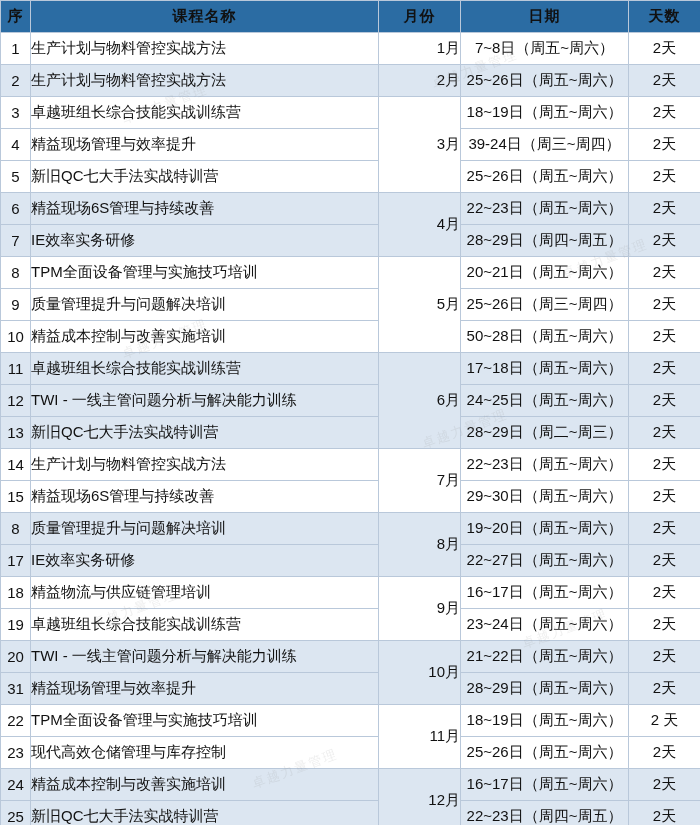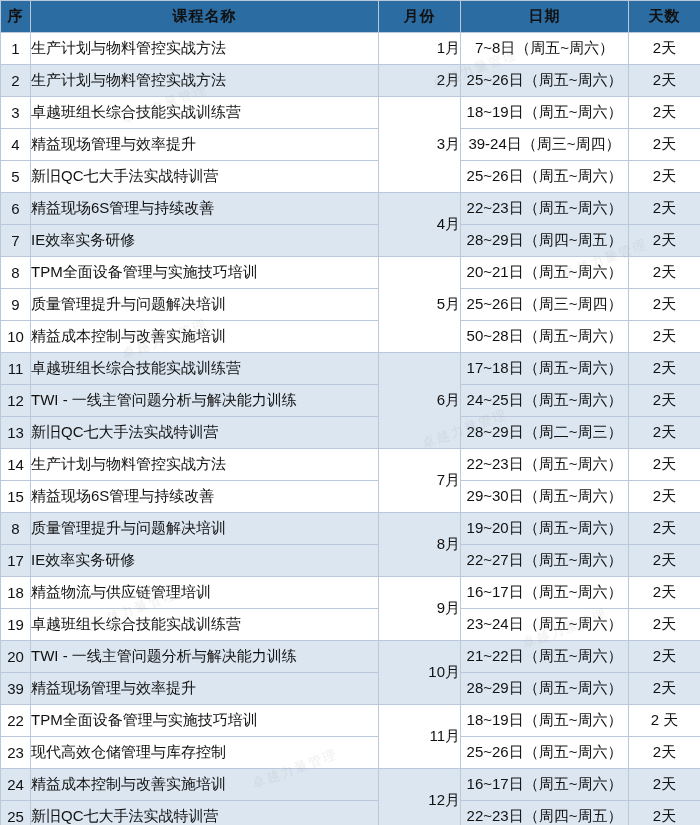--- a/index.html
+++ b/index.html
@@ -248,21 +248,21 @@
         <td class="days">2天</td>
       </tr>
       <tr class="shade">
         <td class="seq">20</td>
         <td class="course">TWI - 一线主管问题分析与解决能力训练</td>
         <td class="month" rowspan="2">10月</td>
         <td class="date">21~22日（周五~周六）</td>
         <td class="days">2天</td>
       </tr>
       <tr class="shade">
-        <td class="seq">39</td>
+        <td class="seq">31</td>
         <td class="course">精益现场管理与效率提升</td>
         <td class="date">28~29日（周五~周六）</td>
         <td class="days">2天</td>
       </tr>
       <tr class="plain">
         <td class="seq">22</td>
         <td class="course">TPM全面设备管理与实施技巧培训</td>
         <td class="month" rowspan="2">11月</td>
         <td class="date">18~19日（周五~周六）</td>
         <td class="days">2 天</td>

